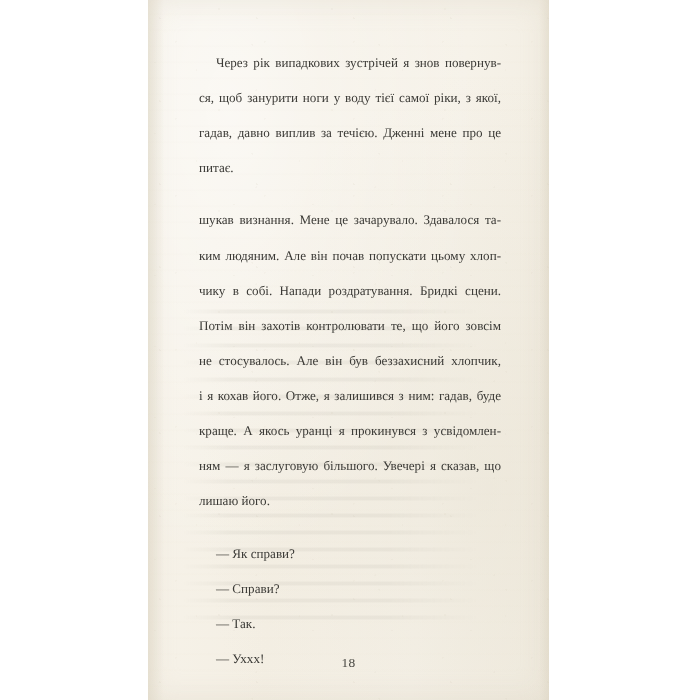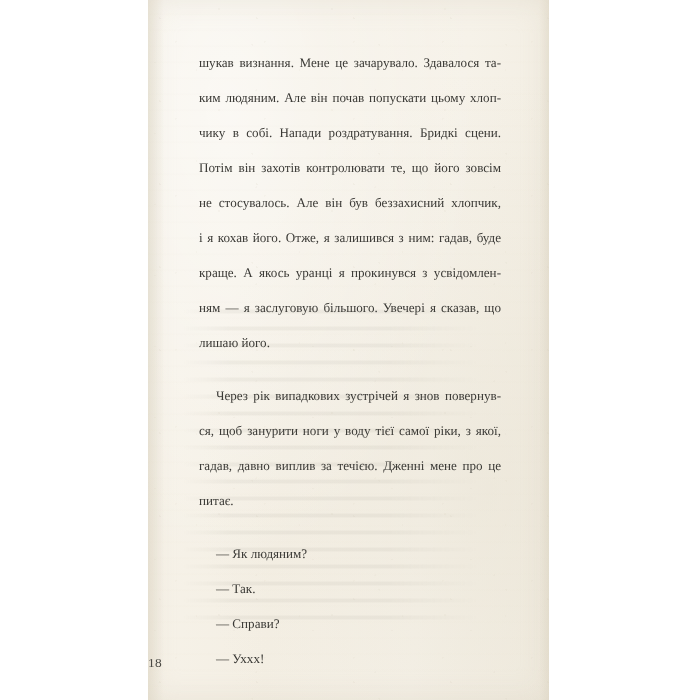--- a/index.html
+++ b/index.html
@@ -126,20 +126,21 @@
     display: block;
     white-space: pre;
     text-indent: 17px;
   }
 
   .page-number {
     position: absolute;
     left: 0;
     right: 0;
     top: 655px;
+    text-align: center;
     color: #4a4944;
     font-size: 13.4px;
     letter-spacing: 0.4px;
   }
 
   
   .gutter-shade {
     position: absolute;
     left: 0;
     top: 0;
@@ -165,44 +166,44 @@
 
   <div class="book-page">
 
     <div class="paper-grain"></div>
     <div class="scan-bands"></div>
     <div class="show-through"></div>
     <div class="gutter-shade"></div>
     <div class="edge-shade-right"></div>
 
     <div class="text-column">
+
+      <div class="para lines">
+        <span class="line justify" style="text-indent:17px">Через рік випадкових зустрічей я знов повернув-</span>
+        <span class="line justify">ся, щоб занурити ноги у воду тієї самої ріки, з якої,</span>
+        <span class="line justify">гадав, давно виплив за течією. Дженні мене про це</span>
+        <span class="line">питає.</span>
+      </div>
 
       <div class="para lines">
         <span class="line justify">шукав визнання. Мене це зачарувало. Здавалося та-</span>
         <span class="line justify">ким людяним. Але він почав попускати цьому хлоп-</span>
         <span class="line justify">чику в собі. Напади роздратування. Бридкі сцени.</span>
         <span class="line justify">Потім він захотів контролювати те, що його зовсім</span>
         <span class="line justify">не стосувалось. Але він був беззахисний хлопчик,</span>
         <span class="line justify">і я кохав його. Отже, я залишився з ним: гадав, буде</span>
         <span class="line justify">краще. А якось уранці я прокинувся з усвідомлен-</span>
         <span class="line justify">ням — я заслуговую більшого. Увечері я сказав, що</span>
         <span class="line">лишаю його.</span>
       </div>
 
       <div class="para lines">
-        <span class="line justify" style="text-indent:17px">Через рік випадкових зустрічей я знов повернув-</span>
-        <span class="line justify">ся, щоб занурити ноги у воду тієї самої ріки, з якої,</span>
-        <span class="line justify">гадав, давно виплив за течією. Дженні мене про це</span>
-        <span class="line">питає.</span>
-      </div>
-
-      <div class="para lines">
-        <span class="dialogue-line">— Як людяним?</span>
+        <span class="dialogue-line">— Як справи?</span>
+        <span class="dialogue-line">— Справи?</span>
         <span class="dialogue-line">— Так.</span>
-        <span class="dialogue-line">— Справи?</span>
         <span class="dialogue-line">— Уххх!</span>
       </div>
 
     </div>
 
     <div class="page-number">18</div>
 
   </div>
 </div>
 

